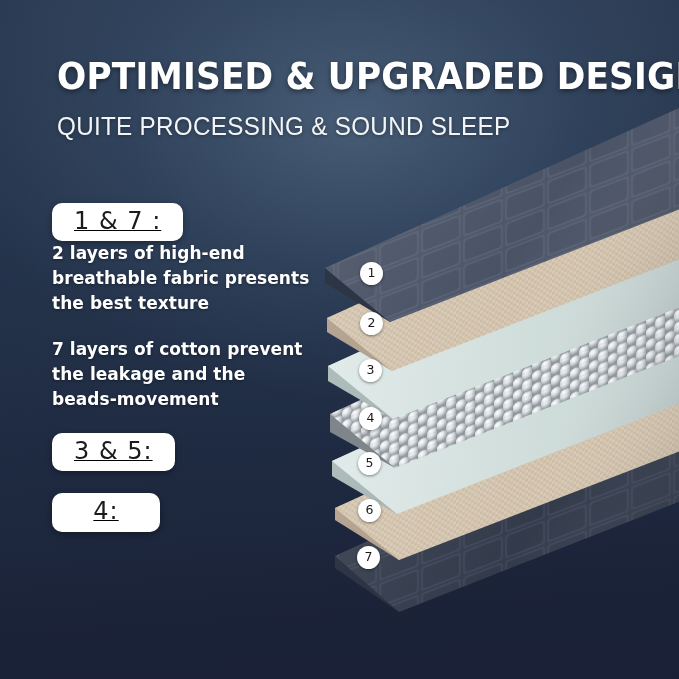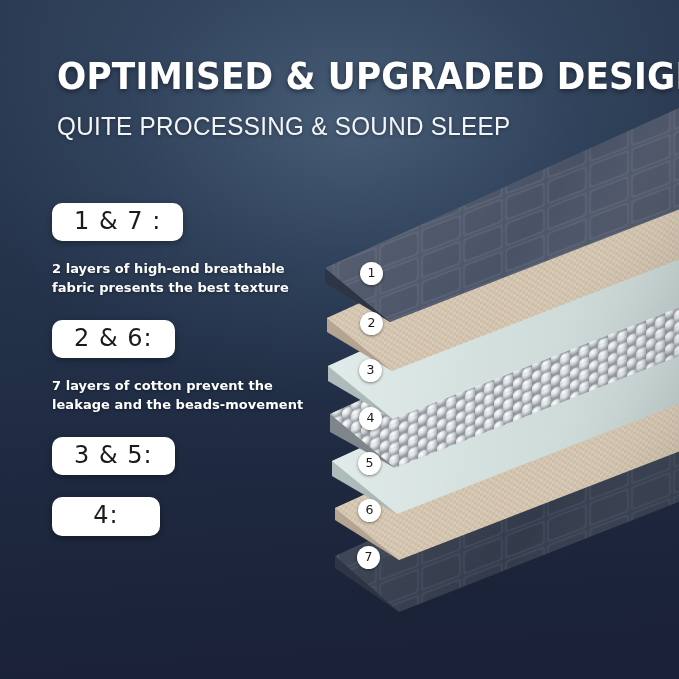--- a/index.html
+++ b/index.html
@@ -58,35 +58,36 @@
   .callout { margin-bottom:22px; }
 
   .pill {
     display:inline-block;
     background:#ffffff;
     border-radius:10px;
     padding:4px 22px 6px 22px;
     min-width:108px;
     text-align:center;
     box-shadow:0 2px 6px rgba(0,0,0,0.35);
+    text-decoration:underline;
   }
   .pill-label {
     font-family:"DejaVu Sans", sans-serif;
     font-size:24px;
     font-weight:400;
     color:#1b1b1b;
     letter-spacing:1px;
     line-height:1.18;
     white-space:nowrap;
   }
 
   .callout-text {
-    margin-top:19px;
-    font-family:"DejaVu Sans", sans-serif;
-    font-size:13px;
+    margin-top:0;
+    font-family:"DejaVu Sans", sans-serif;
+    font-size:17px;
     font-weight:bold;
     color:#ffffff;
     line-height:1.45;
     letter-spacing:0.05px;
     text-shadow:0 1px 3px rgba(0,0,0,0.4);
     max-width:258px;
   }
 
   
   #stack { position:absolute; left:0; top:0; width:679px; height:679px; }
@@ -245,23 +246,20 @@
   <div class="callouts">
 
     <div class="callout">
       <div class="pill">
         <span class="pill-label">1 &amp; 7 :</span>
       </div>
       <div class="callout-text">2 layers of high-end breathable fabric presents the best texture</div>
     </div>
 
     <div class="callout">
-      <div class="pill">
-        <span class="pill-label">2 &amp; 6:</span>
-      </div>
       <div class="callout-text">7 layers of cotton prevent the leakage and the beads-movement</div>
     </div>
 
     <div class="callout">
       <div class="pill">
         <span class="pill-label">3 &amp; 5:</span>
       </div>
     </div>
 
     <div class="callout">

